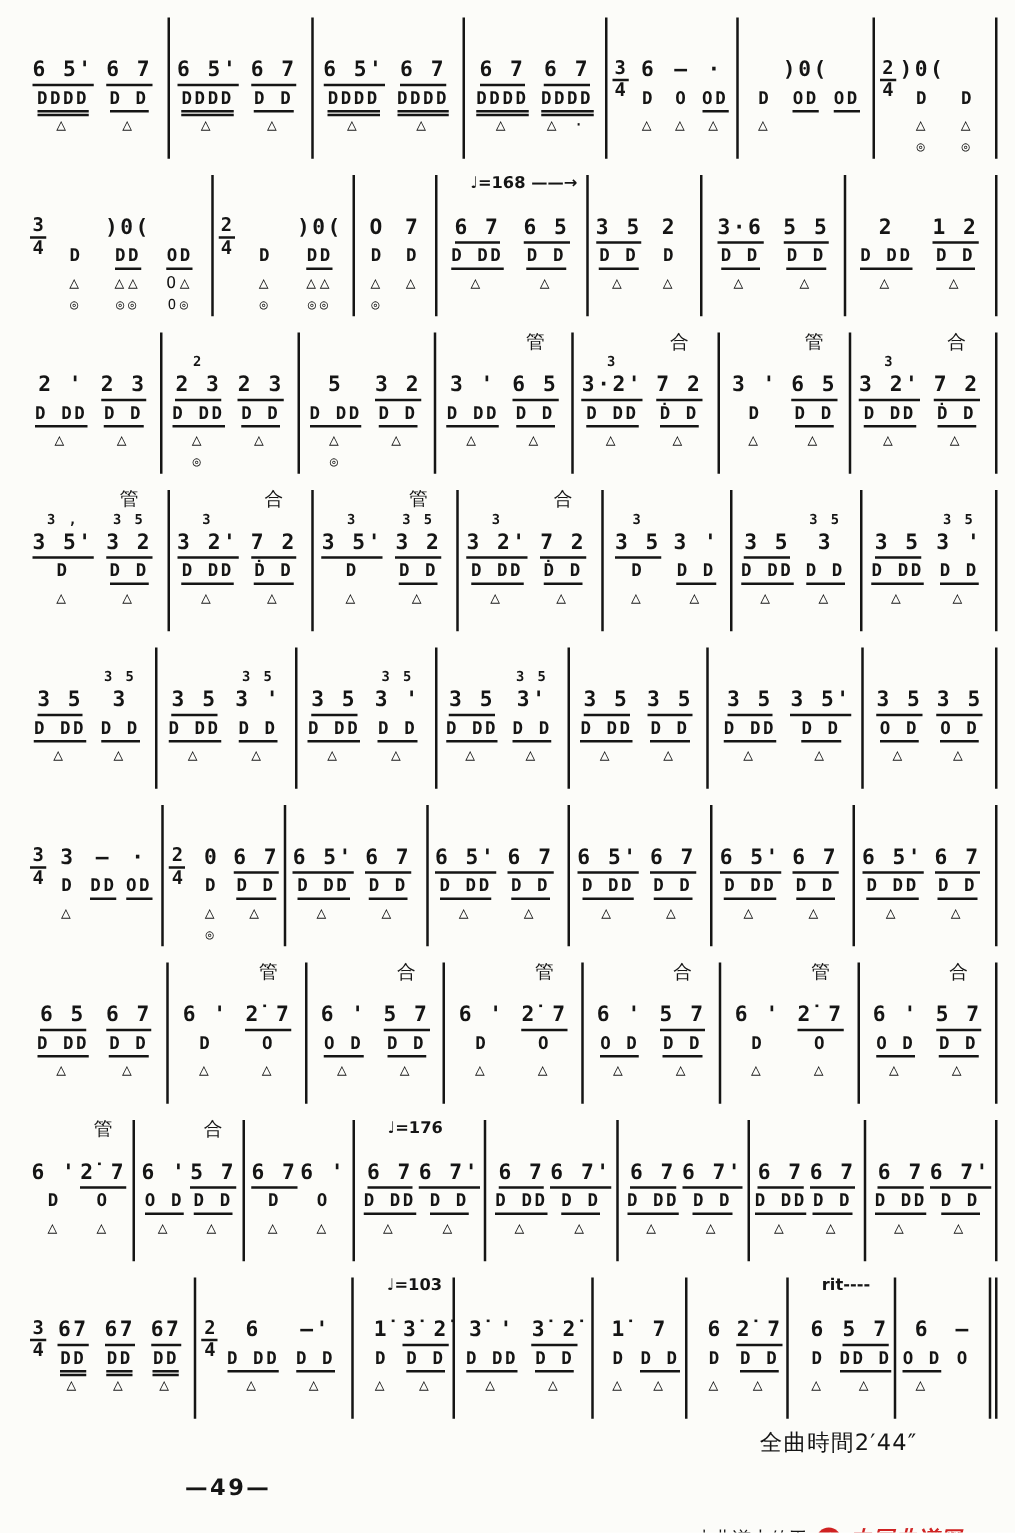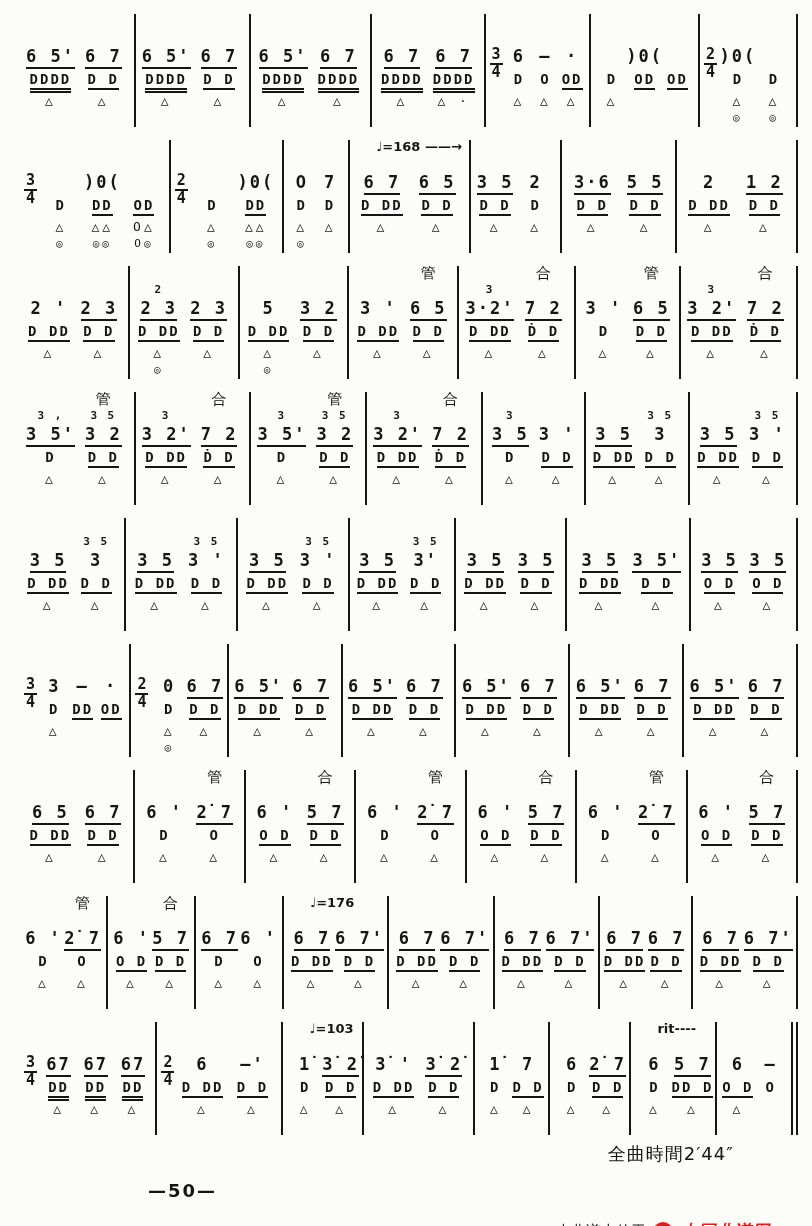--- a/index.html
+++ b/index.html
@@ -1318,20 +1318,20 @@
             <div class="row row-d"><span>O</span></div>
             <div class="row row-t"><span></span></div>
             <div class="row row-c"><span></span></div>
           </div>
         </div>
       </div>
     </div>
 
   <div class="footer">
     <div class="duration">全曲時間2′44″</div>
-    <div class="pageno">—50—</div>
+    <div class="pageno">—49—</div>
     <div class="upload">
       <span>本曲谱上传于</span>
       <span class="site-logo">♩</span>
       <span class="site-name">中国曲谱网</span>
     </div>
   </div>
 </div>
 
 </body></html>

